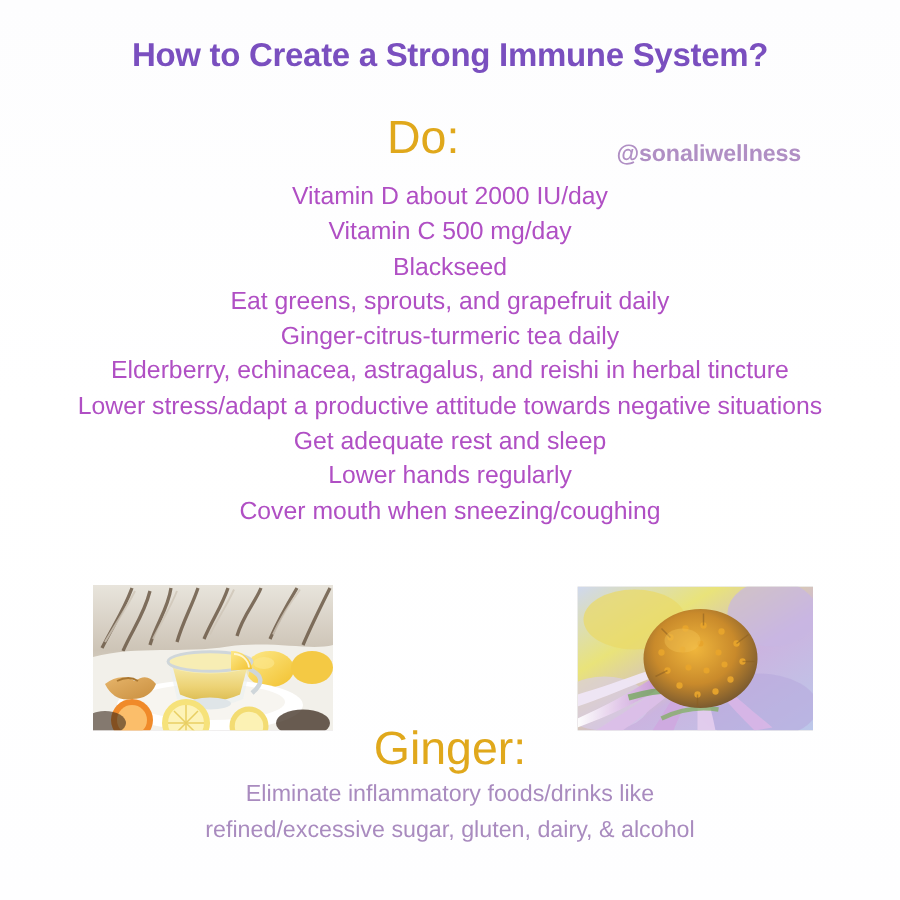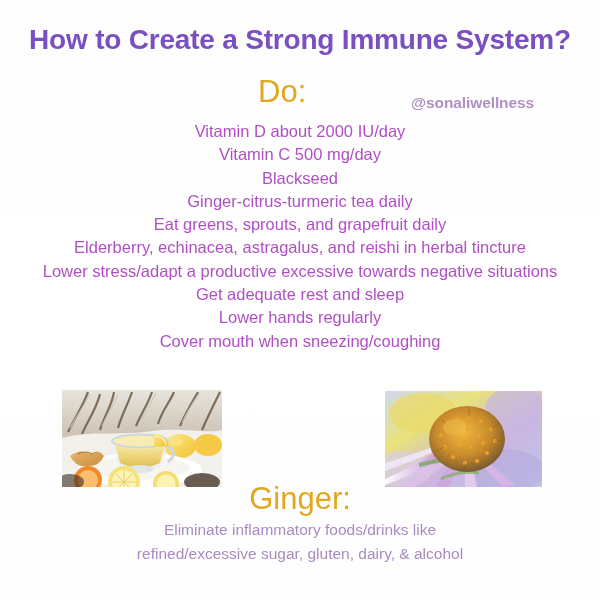--- a/index.html
+++ b/index.html
@@ -21,21 +21,21 @@
     background: linear-gradient(180deg, #fdfdfe 0%, #ffffff 45%, #fefeff 100%);
   }
 
   
   .title {
     position: absolute;
     top: 24px;
     left: 0;
     width: 600px;
     text-align: center;
-    font-size: 28px;
+    font-size: 22px;
     font-weight: bold;
     color: #7a4fbf;
     letter-spacing: -0.2px;
   }
 
   
   .do-row {
     position: absolute;
     top: 74px;
     left: 0;
@@ -132,24 +132,24 @@
 
   <div class="do-row">
     <div class="do-heading">Do:</div>
     <div class="handle">@sonaliwellness</div>
   </div>
 
   <div class="do-list">
     <div class="do-item">Vitamin D about 2000 IU/day</div>
     <div class="do-item">Vitamin C 500 mg/day</div>
     <div class="do-item">Blackseed</div>
+    <div class="do-item">Eat greens, sprouts, and grapefruit daily</div>
     <div class="do-item">Ginger-citrus-turmeric tea daily</div>
-    <div class="do-item">Eat greens, sprouts, and grapefruit daily</div>
     <div class="do-item">Elderberry, echinacea, astragalus, and reishi in herbal tincture</div>
-    <div class="do-item">Lower stress/adapt a productive excessive towards negative situations</div>
+    <div class="do-item">Lower stress/adapt a productive attitude towards negative situations</div>
     <div class="do-item">Get adequate rest and sleep</div>
     <div class="do-item">Lower hands regularly</div>
     <div class="do-item">Cover mouth when sneezing/coughing</div>
   </div>
 
   <div class="photo photo-tea">
     <svg viewBox="0 0 160 97" preserveAspectRatio="none" aria-hidden="true">
       <defs>
         <linearGradient id="bgSnow" x1="0" y1="0" x2="0" y2="1">
           <stop offset="0%" stop-color="#e8e4dc"></stop>

